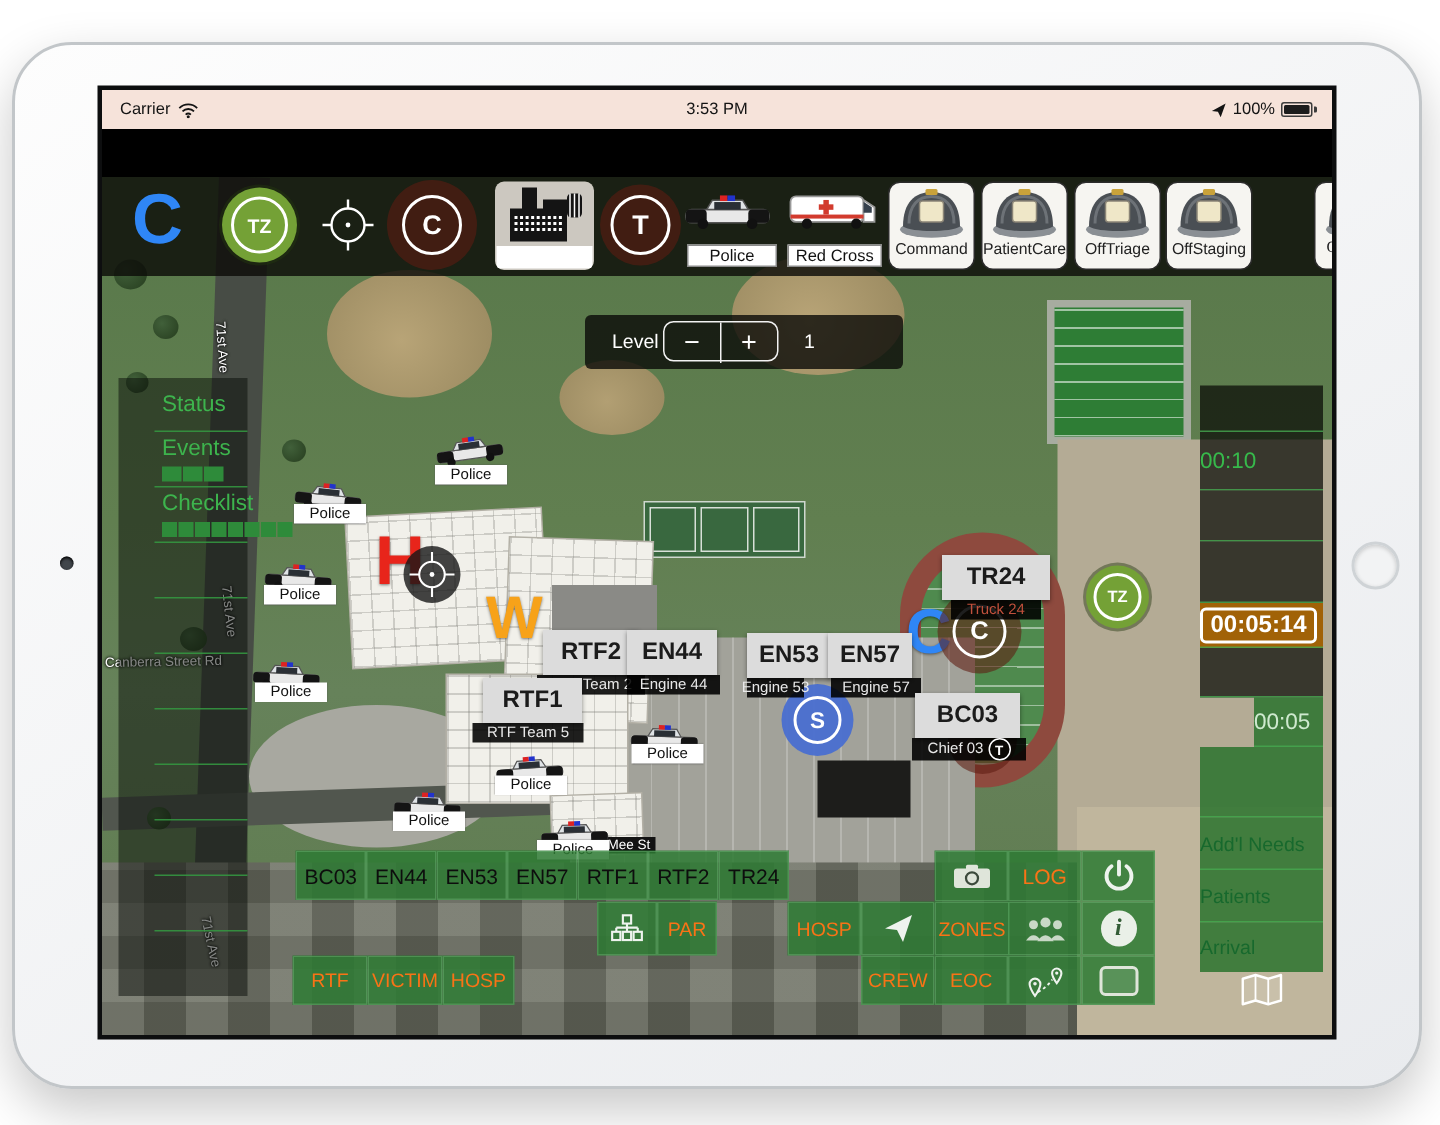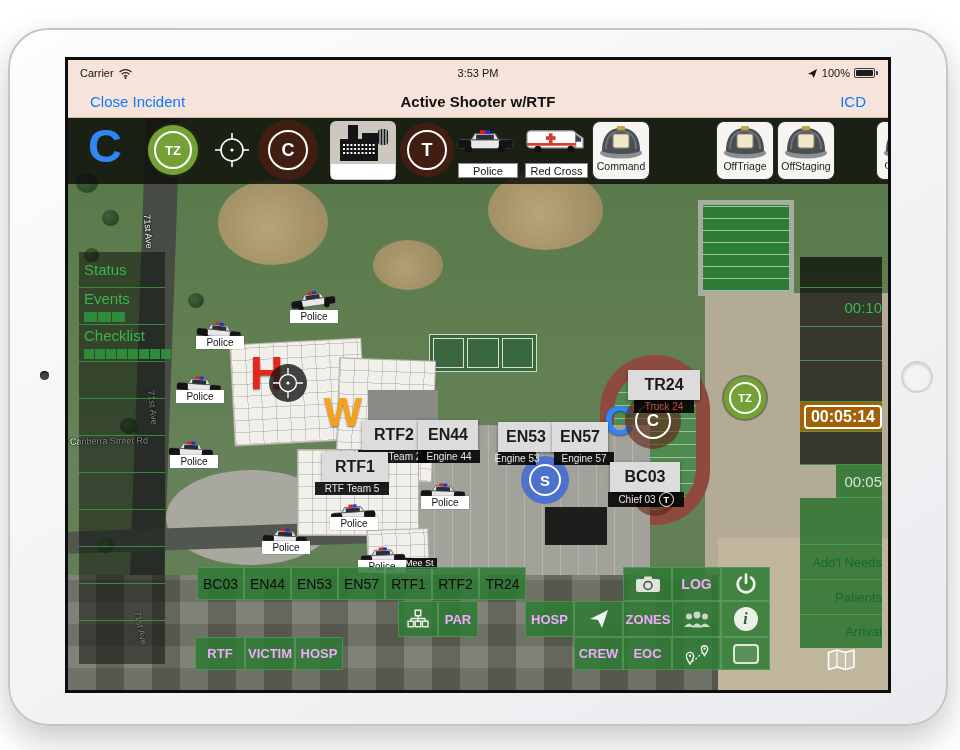--- a/index.html
+++ b/index.html
@@ -35,42 +35,42 @@
   .ringbadge{border:2px solid #fff;border-radius:50%;color:#fff;font-weight:bold;display:flex;align-items:center;justify-content:center;}
   .redcirc{border-radius:50%;background:rgba(95,28,17,.58);display:flex;align-items:center;justify-content:center;}
   .tzcirc{border-radius:50%;background:#74a136;box-shadow:0 0 0 2px rgba(35,55,15,.45);display:flex;align-items:center;justify-content:center;}
   .vlabel{background:#fff;border:1px solid #8a8a8a;color:#111;font-size:11px;text-align:center;line-height:14px;box-sizing:border-box;}
   .helmet-btn{width:58px;height:59px;background:#f6f5f1;border:1px solid #2b2b2b;border-radius:8px;box-sizing:border-box;text-align:center;overflow:hidden;}
   .helmet-btn .hl{font-size:10.5px;color:#222;white-space:nowrap;display:block;margin-top:1px;}
   .levelbox{left:322px;top:150px;width:212px;height:36px;background:rgba(10,10,7,.8);border-radius:4px;color:#fff;}
   .lvl-btn{width:38px;height:27px;display:flex;align-items:center;justify-content:center;font-size:18px;color:#fff;}
   
   .lpanel{left:11px;top:192px;width:86px;background:rgba(8,12,7,.5);}
-  .lrow{border-bottom:1px solid rgba(52,150,64,.9);box-sizing:border-box;padding-left:5px;}
+  .lrow{border-bottom:1px solid rgba(52,150,64,.9);box-sizing:border-box;padding-left:5px;margin-left:24px;}
   .ltitle{color:#3db44d;font-size:15px;}
   .sq{display:inline-block;background:#2e8b3a;margin-right:1px;}
   .rpanel{left:732px;top:197px;width:82px;}
-  .rrow{border-bottom:1px solid rgba(70,170,80,.8);box-sizing:border-box;display:flex;align-items:center;justify-content:flex-end;}
+  .rrow{border-bottom:1px solid rgba(70,170,80,.8);box-sizing:border-box;display:flex;align-items:center;justify-content:flex-start;}
   .rdark{background:rgba(8,10,6,.72);}
   .rgrn{background:rgba(36,112,42,.82);}
   .timer-green{color:#37b94b;font-size:15px;}
   .timer-pale{color:#cfe9cf;font-size:15px;}
   .rlabel{color:#17692d;font-size:13px;}
   .hilite{background:#a16207;}
   .pill{border:2px solid #fff;border-radius:4px;padding:0 5px;font-size:16px;font-weight:bold;color:#fff;line-height:20px;}
   
   .ubox{background:#dcdcdc;color:#1b1b1b;font-weight:bold;font-size:16px;display:flex;align-items:center;justify-content:center;box-shadow:0 1px 3px rgba(0,0,0,.45);}
   .usub{background:rgba(0,0,0,.88);color:#e8e8e8;font-size:10px;display:flex;align-items:center;justify-content:center;white-space:nowrap;}
   .plabel{background:#fff;color:#111;font-size:10px;text-align:center;line-height:13px;box-shadow:0 0 1px #555;}
   .mletter{font-weight:bold;text-shadow:0 1px 2px rgba(0,0,0,.5);line-height:1;}
   .miniring{border:1.5px solid #fff;border-radius:50%;width:13px;height:13px;display:inline-flex;align-items:center;justify-content:center;color:#fff;font-size:9px;font-weight:bold;margin-left:3px;}
   
   .gbtn{position:absolute;background:rgba(45,122,51,.86);display:flex;align-items:center;justify-content:center;box-shadow:inset 0 0 0 1px rgba(125,195,135,.35);}
   .gb-black{color:#0d0d0d;font-size:14px;}
-  .gb-white{color:#f0abfc;font-size:13px;font-weight:bold;}
+  .gb-white{color:#f97316;font-size:13px;}
   svg{display:block;}
 </style>
 </head>
 <body>
 
 <div class="abs" id="ipad">
   <div class="abs" id="cam"></div>
   <div class="abs" id="home"></div>
 
   <div class="abs" id="screen">
@@ -89,25 +89,20 @@
           <path d="M1 6.6 L11 1 L7.4 11 L5.4 7 Z" fill="#141414"></path>
         </svg>
         <span>100%</span>
         <span class="batt">
             <span class="batt-fill"></span>
           </span>
           <span class="batt-nub"></span>
       </div>
     </div>
 
-    <div class="abs navbar">
-      <span class="abs nav-blue" style="left:22px;">Close Incident</span>
-      <span class="abs nav-title">Active Shooter w/RTF</span>
-      <span class="abs nav-blue" style="right:22px;">ICD</span>
-    </div>
 
     <div class="abs" id="map">
       <div class="abs" style="left:78px;top:0;width:34px;height:572px;background:#474c45;transform:rotate(2deg);transform-origin:top;"></div>
       <div class="abs" style="left:150px;top:62px;width:110px;height:85px;border-radius:50%;background:radial-gradient(circle at 45% 55%,#b8a477,#97875e);"></div>
       <div class="abs" style="left:420px;top:52px;width:115px;height:80px;border-radius:50%;background:radial-gradient(circle at 45% 55%,#b8a477,#97875e);"></div>
       <div class="abs" style="left:305px;top:122px;width:70px;height:50px;border-radius:50%;background:radial-gradient(circle at 45% 55%,#b29f73,#97875e);"></div>
       <div class="abs" style="left:630px;top:82px;width:96px;height:96px;background:#a7aca0;padding:5px;box-sizing:border-box;">
         <div style="width:100%;height:100%;background:#2e7d35;background-image:repeating-linear-gradient(0deg,rgba(255,255,255,.55) 0 1px,transparent 1px 12px);"></div>
       </div>
       <div class="abs" style="left:637px;top:175px;width:183px;height:397px;background:#b4ab95;"></div>
@@ -372,20 +367,30 @@
       <div class="abs helmet-btn" style="left:524px;top:3px;">
         <svg width="46" height="34" viewBox="0 0 46 34" style="margin:3px auto 0;">
             <ellipse cx="23" cy="28" rx="21" ry="5.5" fill="#8a8f94"></ellipse>
             <path d="M4 26 C4 10 12 3 23 3 C34 3 42 10 42 26 C36 30 10 30 4 26 Z" fill="#4a4f54"></path>
             <path d="M8 24 C8 12 14 6 23 6 C32 6 38 12 38 24" fill="none" stroke="#6d7277" stroke-width="2"></path>
             <rect x="15" y="9" width="16" height="14" rx="2" fill="#efe7c8" stroke="#8a8476"></rect>
             <rect x="19" y="1" width="8" height="4" rx="1" fill="#c9a23a"></rect>
           </svg>
         <span class="hl">Command</span>
       </div>
+      <div class="abs helmet-btn" style="left:586px;top:3px;">
+        <svg width="46" height="34" viewBox="0 0 46 34" style="margin:3px auto 0;">
+            <ellipse cx="23" cy="28" rx="21" ry="5.5" fill="#8a8f94"></ellipse>
+            <path d="M4 26 C4 10 12 3 23 3 C34 3 42 10 42 26 C36 30 10 30 4 26 Z" fill="#4a4f54"></path>
+            <path d="M8 24 C8 12 14 6 23 6 C32 6 38 12 38 24" fill="none" stroke="#6d7277" stroke-width="2"></path>
+            <rect x="15" y="9" width="16" height="14" rx="2" fill="#efe7c8" stroke="#8a8476"></rect>
+            <rect x="19" y="1" width="8" height="4" rx="1" fill="#c9a23a"></rect>
+          </svg>
+        <span class="hl">PatientCare</span>
+      </div>
       <div class="abs helmet-btn" style="left:709px;top:3px;">
         <svg width="46" height="34" viewBox="0 0 46 34" style="margin:3px auto 0;">
             <ellipse cx="23" cy="28" rx="21" ry="5.5" fill="#8a8f94"></ellipse>
             <path d="M4 26 C4 10 12 3 23 3 C34 3 42 10 42 26 C36 30 10 30 4 26 Z" fill="#4a4f54"></path>
             <path d="M8 24 C8 12 14 6 23 6 C32 6 38 12 38 24" fill="none" stroke="#6d7277" stroke-width="2"></path>
             <rect x="15" y="9" width="16" height="14" rx="2" fill="#efe7c8" stroke="#8a8476"></rect>
             <rect x="19" y="1" width="8" height="4" rx="1" fill="#c9a23a"></rect>
           </svg>
         <span class="hl">OffStaging</span>
       </div>
@@ -404,20 +409,28 @@
             <ellipse cx="23" cy="28" rx="21" ry="5.5" fill="#8a8f94"></ellipse>
             <path d="M4 26 C4 10 12 3 23 3 C34 3 42 10 42 26 C36 30 10 30 4 26 Z" fill="#4a4f54"></path>
             <path d="M8 24 C8 12 14 6 23 6 C32 6 38 12 38 24" fill="none" stroke="#6d7277" stroke-width="2"></path>
             <rect x="15" y="9" width="16" height="14" rx="2" fill="#efe7c8" stroke="#8a8476"></rect>
             <rect x="19" y="1" width="8" height="4" rx="1" fill="#c9a23a"></rect>
           </svg>
         <span class="hl">OffSafety</span>
       </div>
     </div>
 
+    <div class="abs levelbox">
+      <span class="abs" style="left:18px;top:10px;font-size:13px;">Level</span>
+      <div class="abs" style="left:52px;top:4px;width:77px;height:27px;border:1.5px solid #f2f2f2;border-radius:7px;display:flex;box-sizing:border-box;">
+        <div class="lvl-btn" style="border-right:1.5px solid #f2f2f2;box-sizing:border-box;">−</div>
+        <div class="lvl-btn">+</div>
+      </div>
+      <span class="abs" style="left:146px;top:10px;font-size:13px;">1</span>
+    </div>
 
     <div class="abs lpanel">
       <div class="lrow" style="height:36px;display:flex;align-items:center;">
         <span class="ltitle">Status</span>
       </div>
       <div class="lrow" style="height:35px;">
         <span class="ltitle" style="display:block;margin-top:2px;">Events</span>
         <div style="margin-top:1px;">
           <span class="sq" style="width:13px;height:10px;"></span><span class="sq" style="width:13px;height:10px;"></span><span class="sq" style="width:13px;height:10px;"></span>
         </div>

